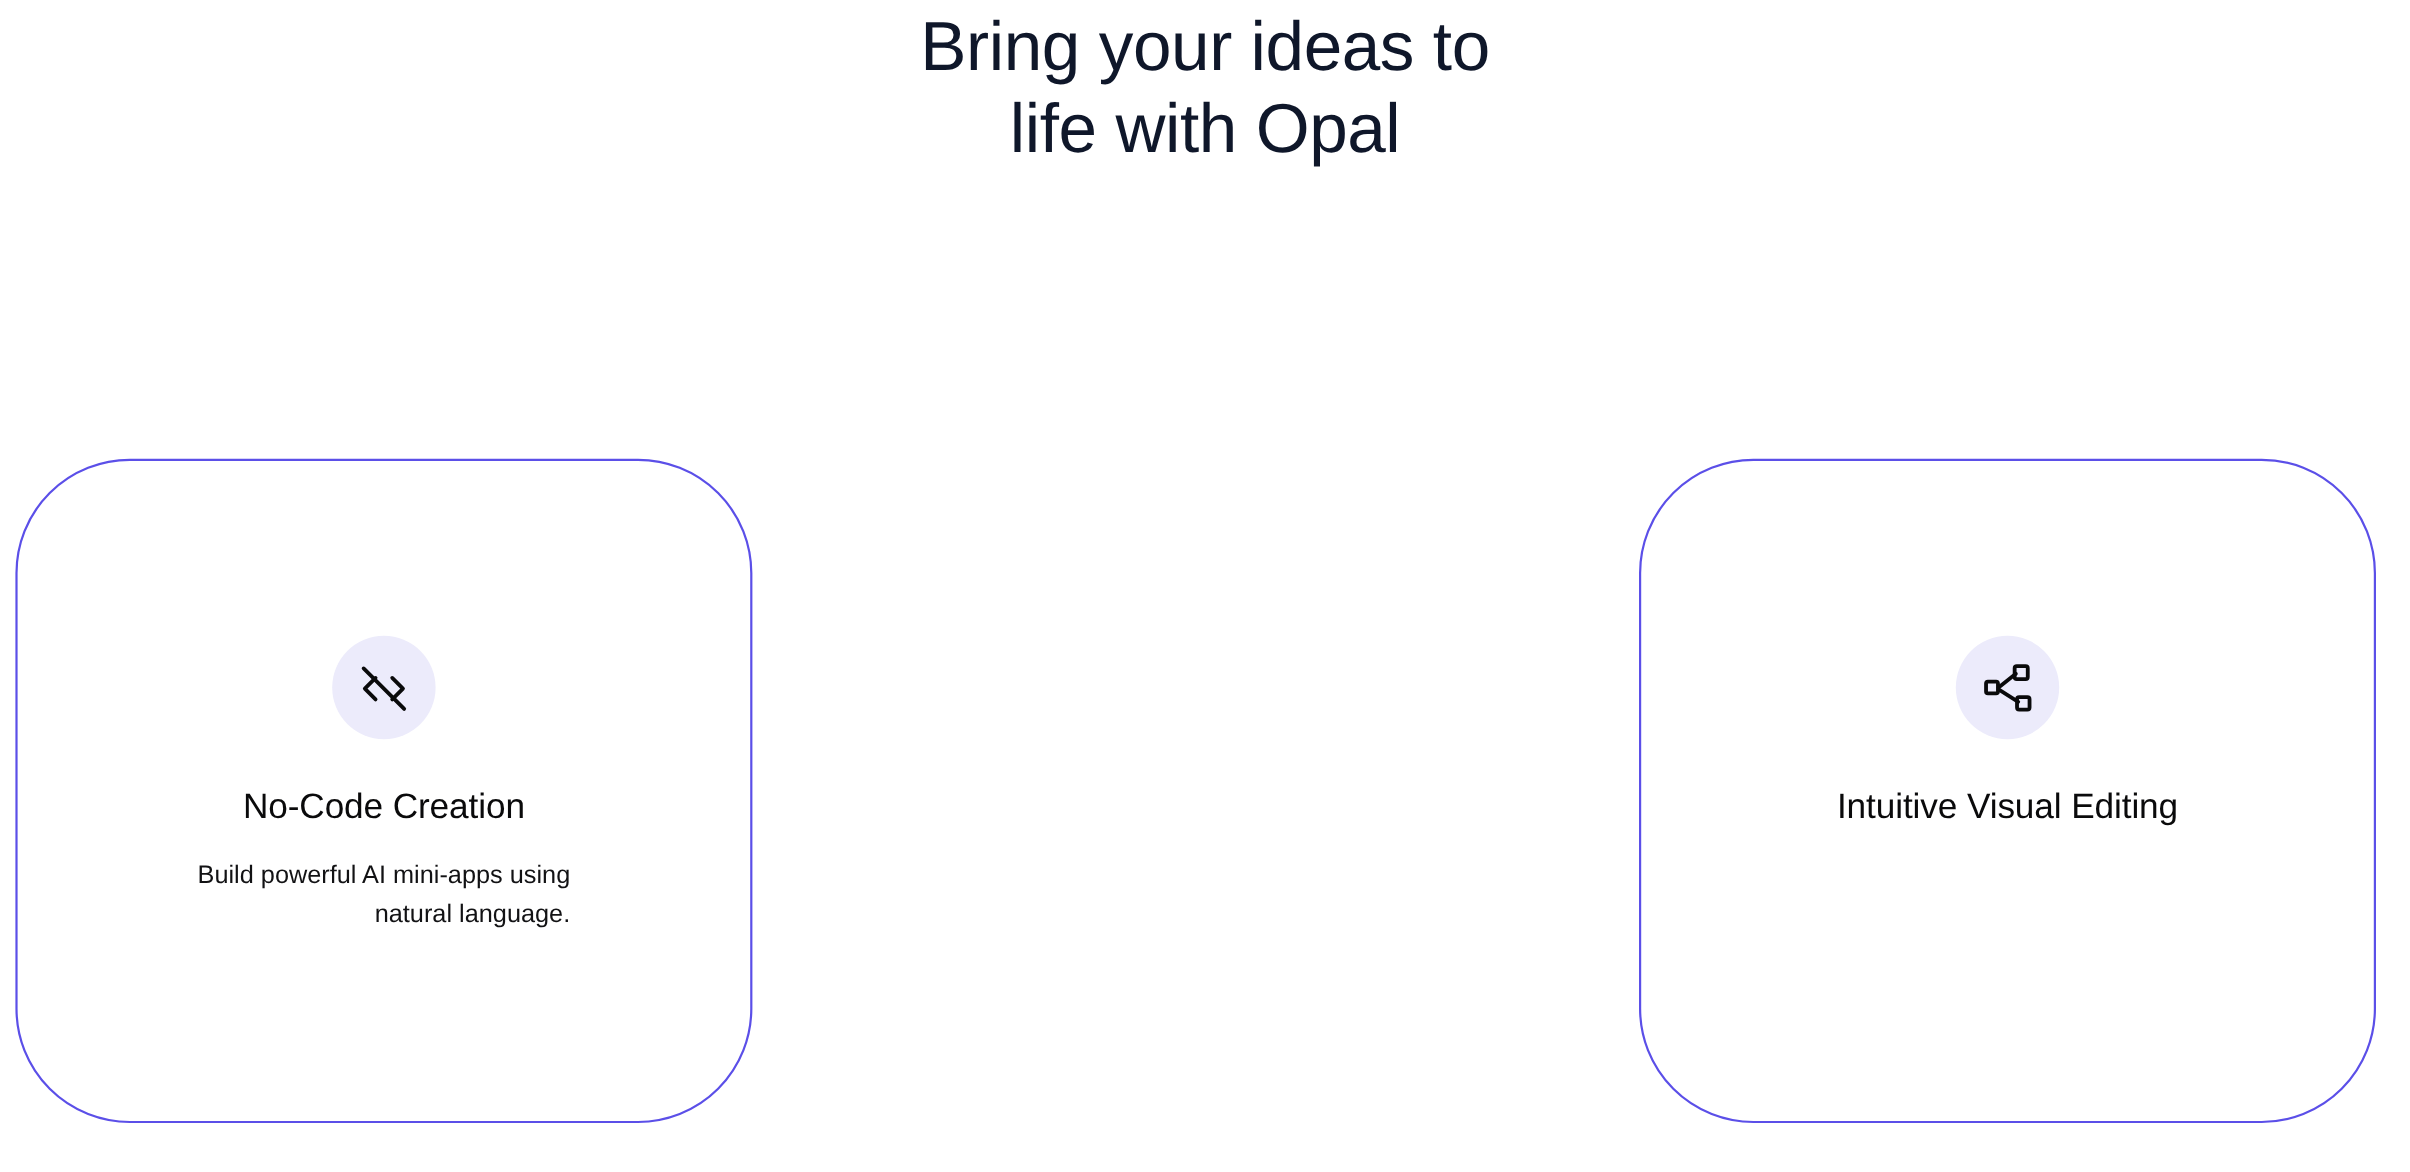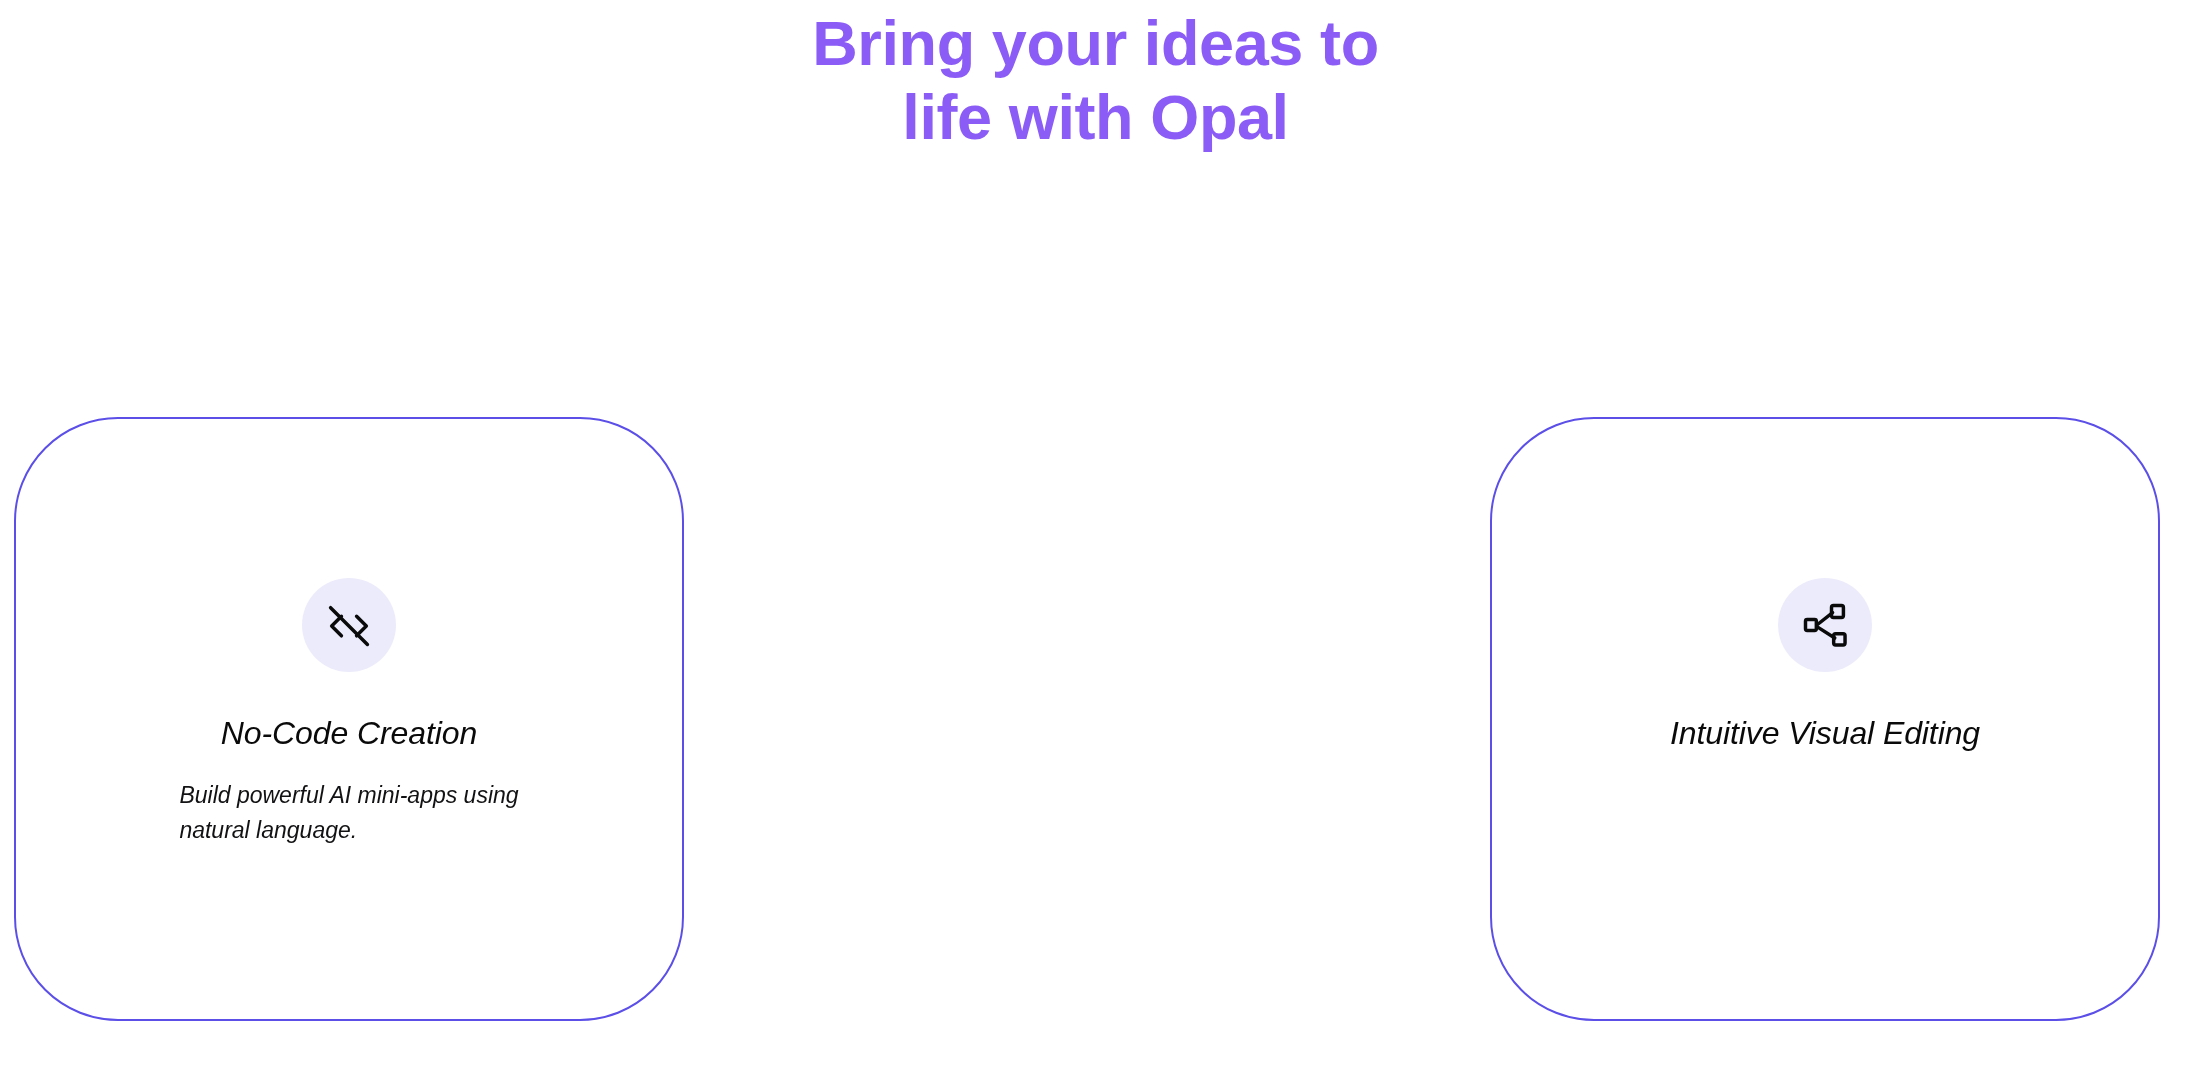--- a/index.html
+++ b/index.html
@@ -27,24 +27,24 @@
   .hero {
     position: absolute;
     left: 0;
     top: 0;
     width: 2191px;
     text-align: center;
     padding-top: 6px;
   }
   .hero-title {
     font-size: 63px;
-    font-weight: 700;
+    font-weight: 400;
     line-height: 1.18;
     letter-spacing: -0.4px;
-    color: #8b5cf6;
+    color: #0f172a;
     margin: 0;
     white-space: pre-line;
   }
 
   
   .cards {
     position: absolute;
     left: 14px;
     top: 417px;
     width: 2146px;
@@ -59,21 +59,20 @@
     box-sizing: border-box;
     width: 670px;
     height: 604px;
     border: 2px solid #5b4fe8;
     border-radius: 104px;
     background: #ffffff;
     display: flex;
     flex-direction: column;
     align-items: center;
     padding-top: 159px;
-    font-style: italic;
   }
 
   .icon-circle {
     width: 94px;
     height: 94px;
     border-radius: 50%;
     background: #ecebfb;
     display: flex;
     align-items: center;
     justify-content: center;
@@ -96,21 +95,21 @@
     text-align: center;
   }
 
   .card-desc {
     margin: 0;
     padding-top: 26px;
     font-size: 23px;
     font-weight: 400;
     line-height: 1.5;
     color: #121214;
-    text-align: left;
+    text-align: right;
     max-width: 520px;
     white-space: pre-line;
   }
 </style>
 </head>
 <body>
 
 <div class="page">
 
   <header class="hero">

